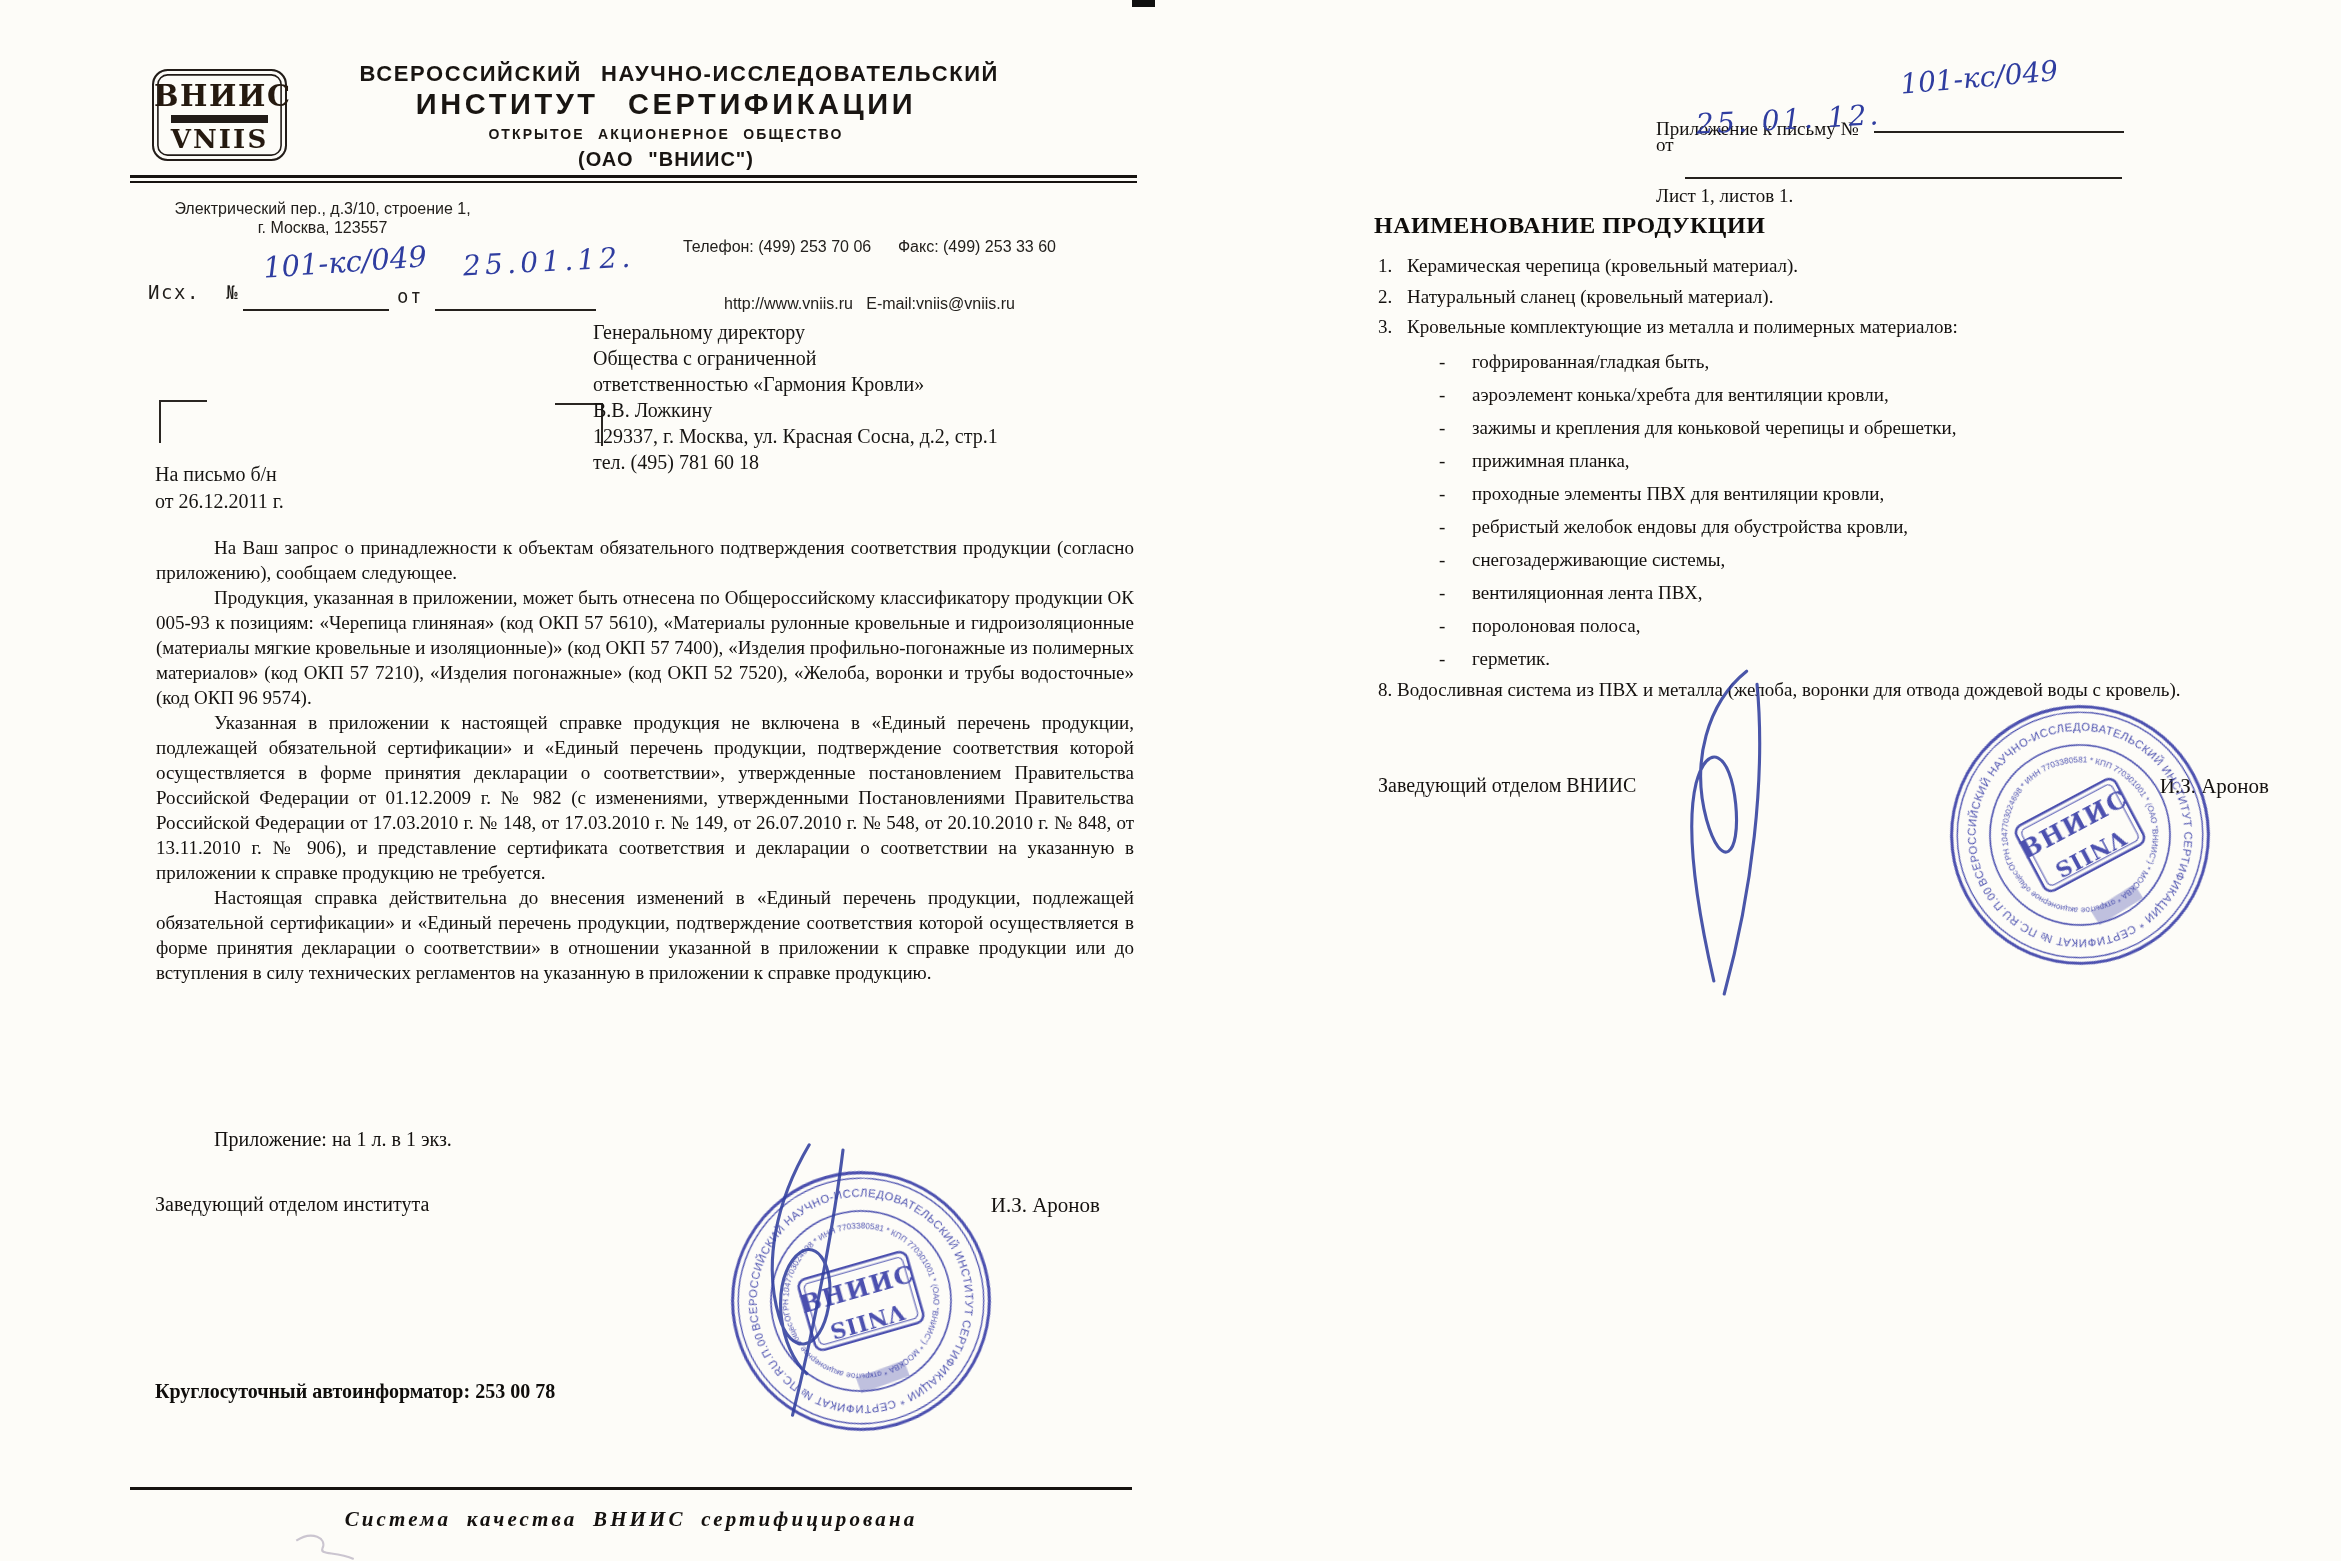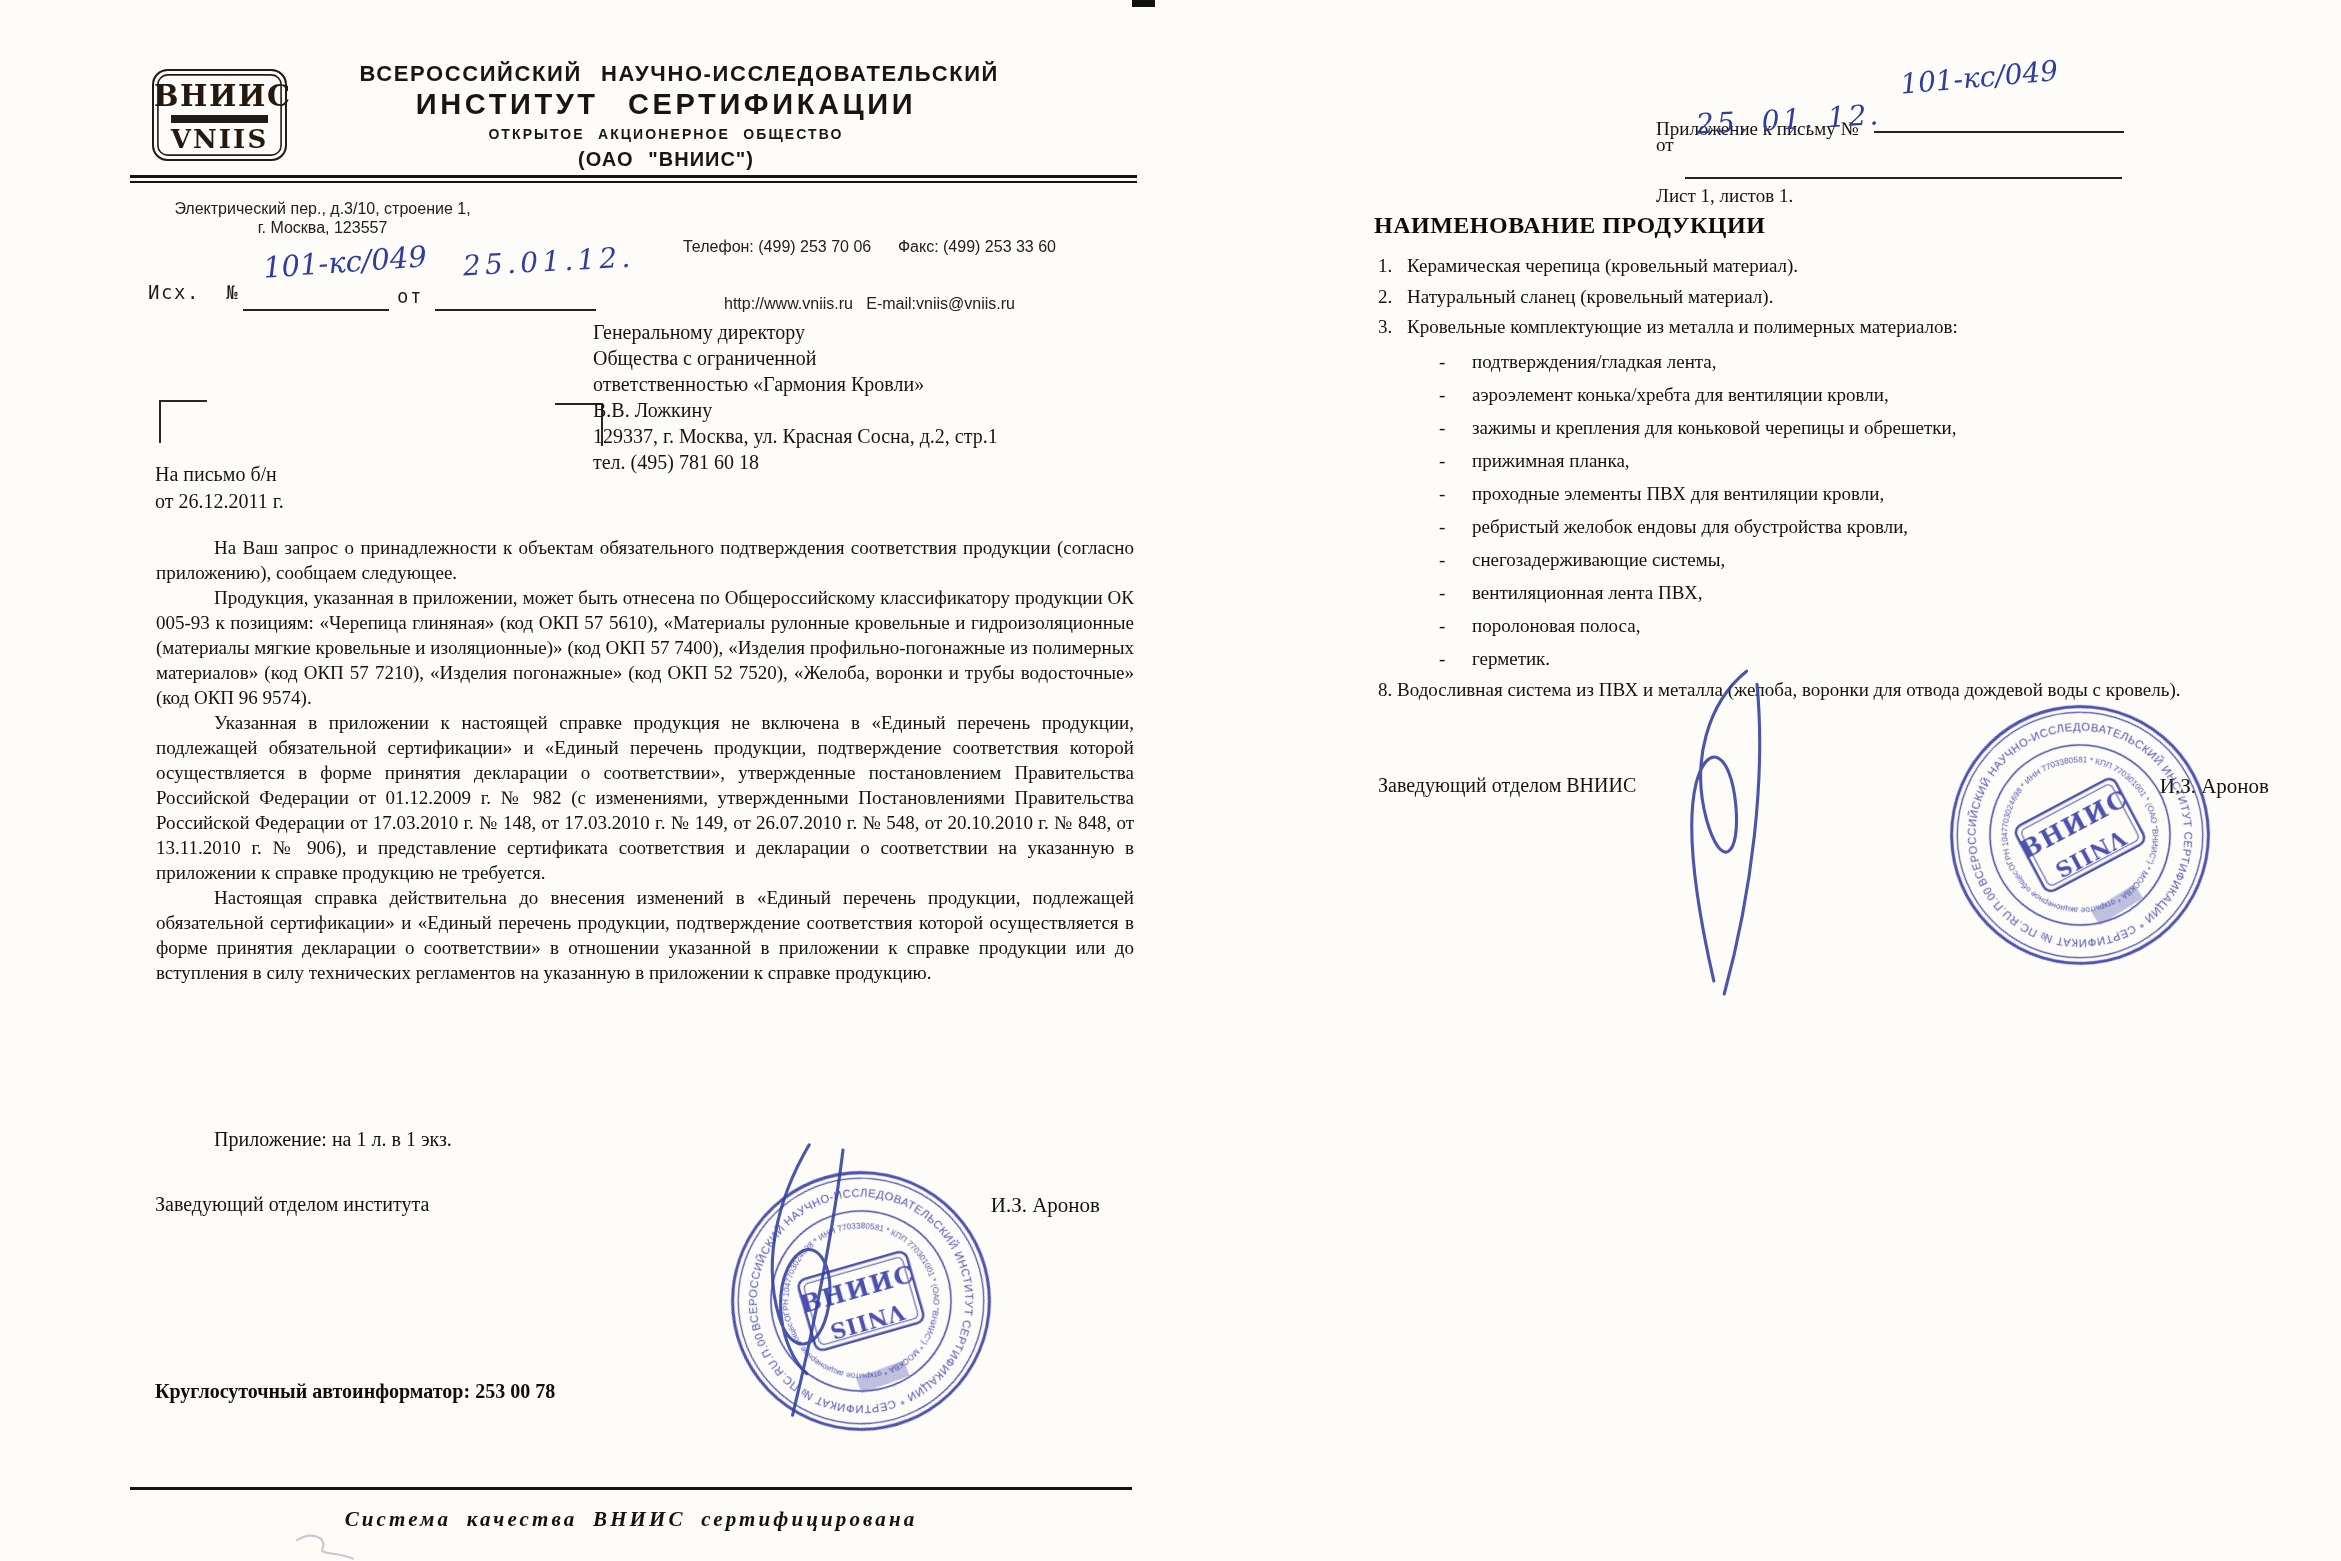--- a/index.html
+++ b/index.html
@@ -211,21 +211,21 @@
       <span class="list-num">2.</span>
       <span>Натуральный сланец (кровельный материал).</span>
     </div>
     <div class="list-row">
       <span class="list-num">3.</span>
       <span>Кровельные комплектующие из металла и полимерных материалов:</span>
     </div>
     <div class="subitems">
       <div class="sub-row">
           <span class="sub-dash">-</span>
-          <span>подтверждения/гладкая лента,</span>
+          <span>гофрированная/гладкая быть,</span>
         </div>
       <div class="sub-row">
           <span class="sub-dash">-</span>
           <span>аэроэлемент конька/хребта для вентиляции кровли,</span>
         </div>
       <div class="sub-row">
           <span class="sub-dash">-</span>
           <span>зажимы и крепления для коньковой черепицы и обрешетки,</span>
         </div>
       <div class="sub-row">

